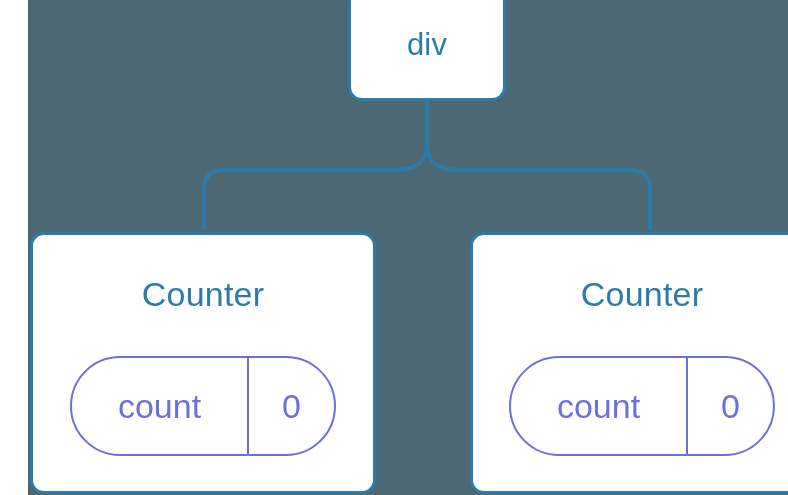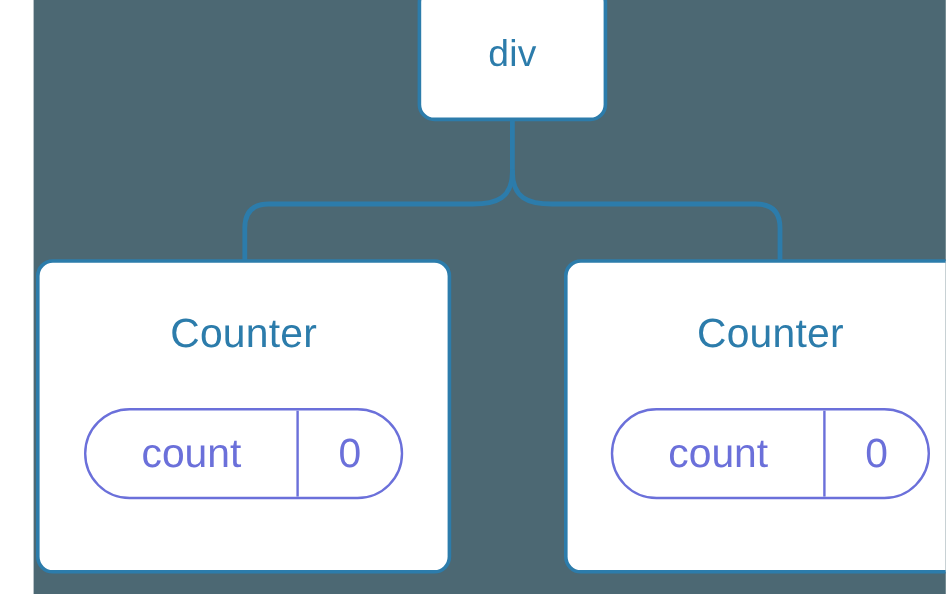--- a/index.html
+++ b/index.html
@@ -56,21 +56,21 @@
   .node-title-root {
     color: #2c7cab;
     font-size: 31px;
     line-height: 1;
     letter-spacing: 0.2px;
     user-select: none;
   }
 
   
   .node-child {
-    top: 216px;
+    top: 232px;
     height: 262px;
     padding-top: 42px;
   }
   #node-counter-left {
     left: 2px;
     width: 346px;
   }
   #node-counter-right {
     left: 442px;
     width: 344px;
@@ -79,21 +79,21 @@
     color: #2c7cab;
     font-size: 34px;
     line-height: 1;
     letter-spacing: 0.2px;
     user-select: none;
   }
 
   
   .state-pill {
     margin-top: 45px;
-    height: 76px;
+    height: 100px;
     width: 266px;
     border: 2px solid #6b70da;
     border-radius: 50px;
     box-sizing: border-box;
     display: flex;
     align-items: stretch;
     background: #ffffff;
     overflow: hidden;
   }
   .pill-key {

